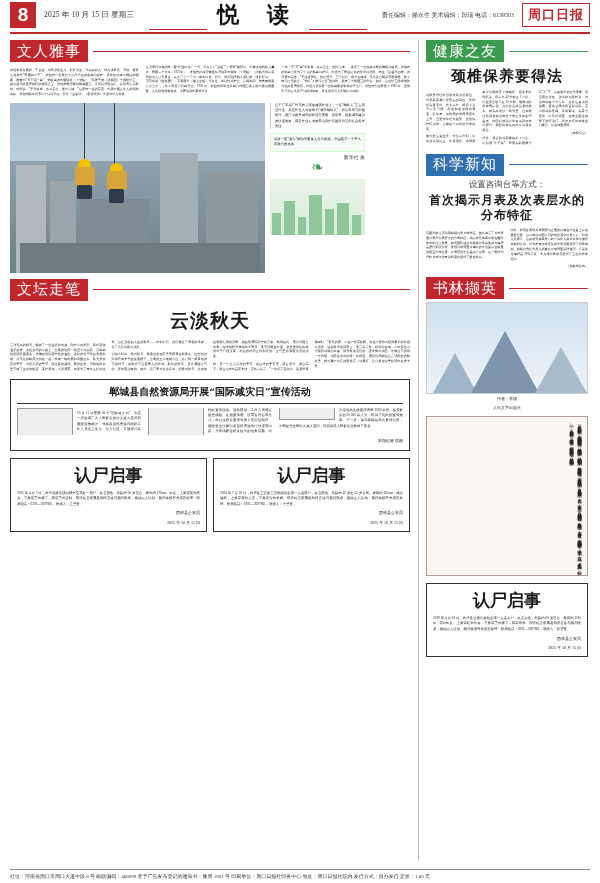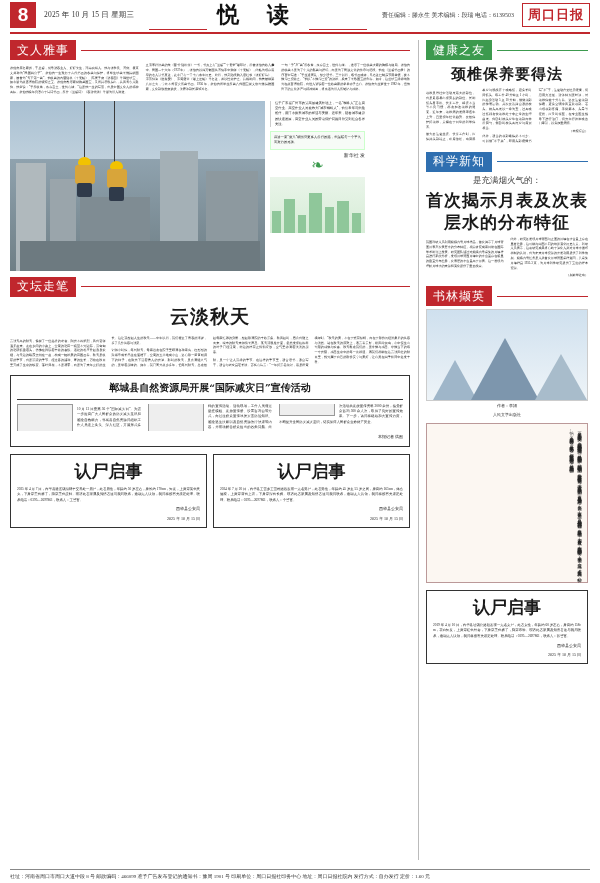--- a/index.html
+++ b/index.html
@@ -33,21 +33,21 @@
   }
 
   
   .body-wrap { display:flex; gap:8px; margin-top:6px; height:820px; }
   .col-left { width:400px; position:relative; }
   .col-right { width:170px; border-left:1px solid #bbb; padding-left:7px; }
 
   
   .sec-head { display:flex; align-items:center; gap:5px; margin-bottom:3px; }
   .sec-tag {
-    background:#c0272d; color:#fff; font-size:12px; padding:1.5px 7px;
+    background:#c0272d; color:#fff; font-size:15px; padding:1.5px 7px;
     font-family:Liberation Sans, sans-serif; letter-spacing:1px; white-space:nowrap;
   }
   .sec-tag.green { background:#3c9a4e; }
   .sec-tag.blue { background:#2f6fb0; }
   .sec-line { flex:1; height:1px; background:#c0272d; }
   .sec-line.green { background:#3c9a4e; }
   .sec-line.blue { background:#2f6fb0; }
 
   .headline {
     text-align:center; font-size:23px; font-weight:bold; letter-spacing:1px;
@@ -242,22 +242,22 @@
         <p class="micro">颈椎是脊柱中活动度最大的部位，也是最容易出现劳损的部位。长期低头看手机、伏案工作、睡姿不当等不良习惯，都会加速颈椎的退变。近年来，颈椎病的发病率逐年上升，且呈现年轻化趋势。要想保护好颈椎，关键在于日常的科学保养。</p>
         <p class="micro">首先要注意坐姿。伏案工作时，应保持头部端正，双肩放松，电脑屏幕应与视线齐平或略低，避免长时间低头。每工作 40 分钟至 1 小时，应起身活动 5 至 10 分钟，做做颈部的伸展运动。其次要选择合适的枕头。枕头高度以一拳为宜，过高或过低都会使颈椎处于非正常的生理曲度。仰卧时枕头应垫在颈部而非后脑勺，侧卧时枕头高度应与肩宽相当。</p>
         <p class="micro">此外，适当的颈部锻炼必不可少。可以做“米字操”，即用头部缓慢书写“米”字，注意动作要轻柔缓慢，切忌用力过猛。游泳特别是蛙泳，对颈椎保健十分有益。还要注意颈部保暖，避免空调冷风直吹颈部。若出现颈部疼痛、手臂麻木、头晕等症状，应及时就医，在专业医生指导下进行治疗，切勿自行按摩或盲目牵引，以免加重病情。</p>
         <p class="micro" style="text-align:right;">（本报综合）</p>
       </div>
 
       <div class="sec-head" style="margin-top:8px;">
         <span class="sec-tag blue">科学新知</span>
         <span class="sec-line blue"></span>
       </div>
-      <div class="subhead-mini">是充满烟火气的：</div>
-      <div class="headline sm" style="font-size:17px;margin:2px 0 4px;line-height:1.3;">首次揭示月表及次表层水的分布特征</div>
+      <div class="subhead-mini">设置咨询台等方式：</div>
+      <div class="headline sm" style="font-size:12px;margin:2px 0 4px;line-height:1.3;">首次揭示月表及次表层水的分布特征</div>
       <div class="cols2">
         <p class="micro">我国科研人员利用嫦娥六号月球样品，首次揭示了月球背面月表及次表层水的分布特征，相关研究成果日前在国际学术期刊上发表。研究团队通过对嫦娥六号采集的月壤样品进行系统分析，发现月球背面月壤中的水含量存在明显的垂直分布差异，次表层的水含量高于月表。这一发现为理解月球水的来源和演化提供了重要线索。</p>
         <p class="micro">此外，研究还发现月球背面与正面的月壤在水含量上存在显著差异，这可能与两面不同的地质演化历史有关。科研人员表示，这项研究成果将有助于深化人类对月球水循环机制的认识，也为未来月球资源的开发利用提供了科学依据。嫦娥六号任务是人类首次月球背面采样返回，共采集月壤样品 1935.3 克，为月球科学研究提供了宝贵的样本资源。</p>
         <p class="micro" style="text-align:right;">（据新华社电）</p>
       </div>
 
       <div class="sec-head" style="margin-top:8px;">
         <span class="sec-tag">书林撷英</span>
         <span class="sec-line"></span>
       </div>

